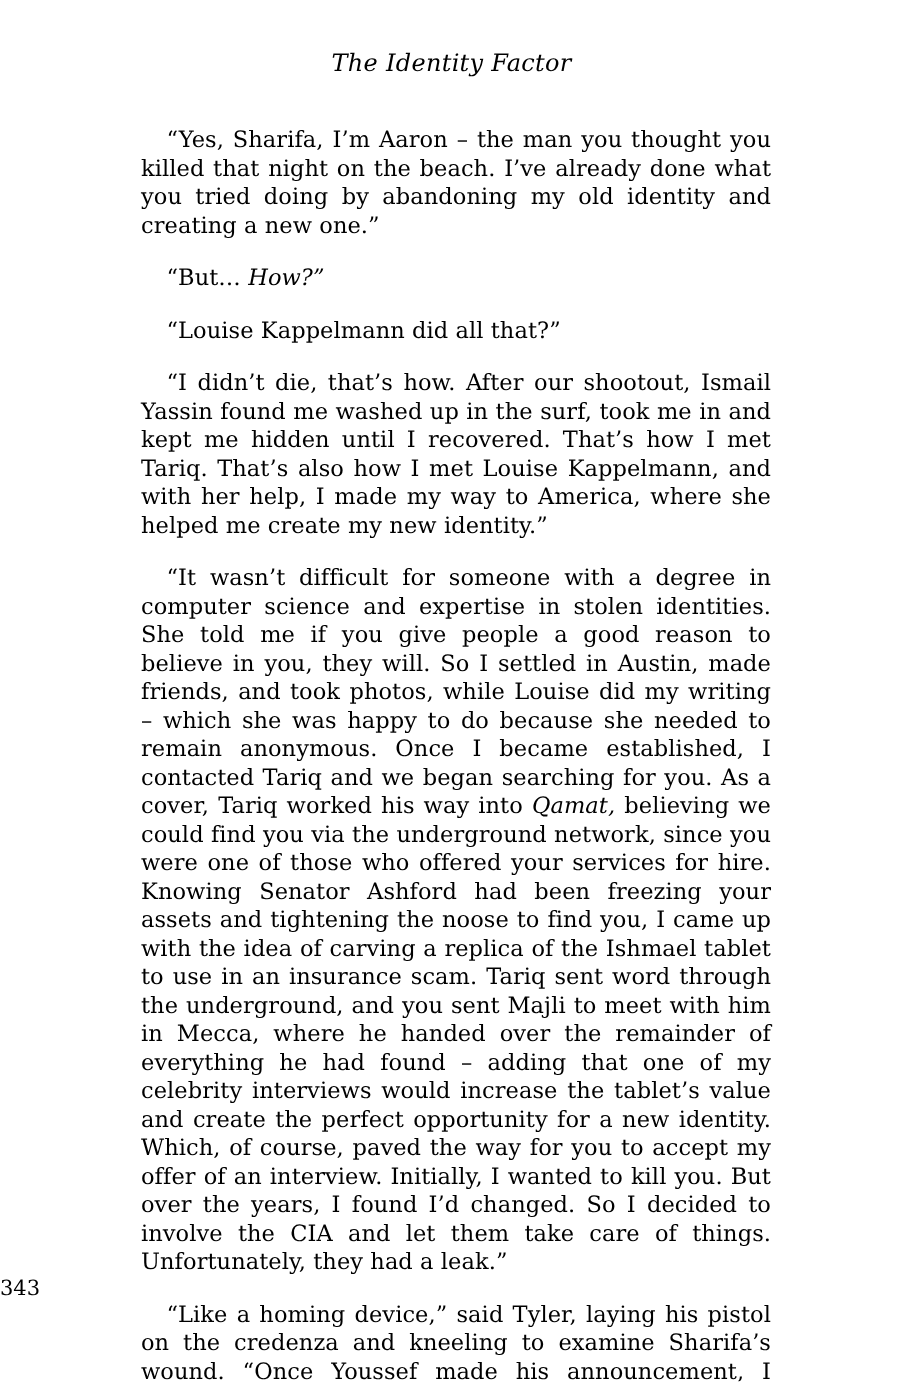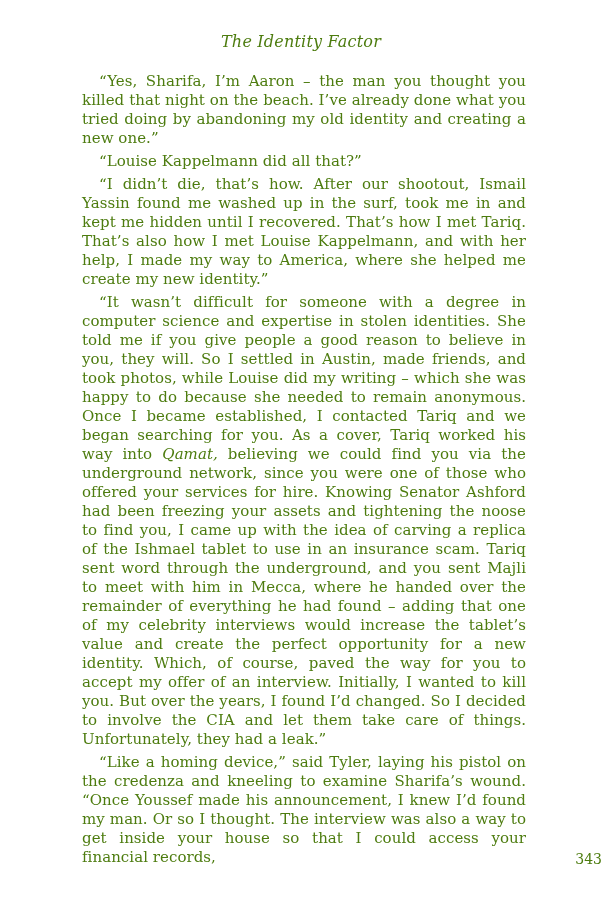--- a/index.html
+++ b/index.html
@@ -5,21 +5,21 @@
   html, body {
     margin: 0;
     padding: 0;
     background: #ffffff;
   }
   .page {
     position: relative;
     width: 602px;
     height: 921px;
     background: #ffffff;
-    color: #4d7c0f;
+    color: #000000;
     font-family: "DejaVu Serif", "Liberation Serif", serif;
     overflow: hidden;
   }
   .running-header {
     position: absolute;
     top: 32px;
     left: 0;
     right: 0;
     text-align: center;
     font-style: italic;
@@ -31,47 +31,48 @@
     top: 68px;
     left: 78px;
     width: 452px;
     font-size: 15px;
     line-height: 19px;
     text-align: justify;
     text-justify: inter-word;
     letter-spacing: 0.05px;
   }
   .para {
-    margin: 4px;
+    margin: 16px;
     padding: 0;
     text-indent: 17px;
   }
   .para i {
     font-style: italic;
   }
   .page-number {
     position: absolute;
     top: 851px;
     left: 0;
     right: 0;
-    text-align: right;
+    text-align: left;
     font-size: 14px;
   }
 </style>
 </head>
 <body>
 
 <div class="page">
 
   <div class="running-header">The Identity Factor</div>
 
   <div class="body-text">
 
     <p class="para"><span>“Yes, Sharifa, I’m Aaron – the man you thought you killed that night on the beach. I’ve already done what you tried doing by abandoning my old identity and creating a new one.”</span></p>
 
+    <p class="para"><span>“But… </span><i>How?”</i></p>
 
     <p class="para"><span>“Louise Kappelmann did all that?”</span></p>
 
     <p class="para"><span>“I didn’t die, that’s how. After our shootout, Ismail Yassin found me washed up in the surf, took me in and kept me hidden until I recovered. That’s how I met Tariq. That’s also how I met Louise Kappelmann, and with her help, I made my way to America, where she helped me create my new identity.”</span></p>
 
     <p class="para"><span>“It wasn’t difficult for someone with a degree in computer science and expertise in stolen identities. She told me if you give people a good reason to believe in you, they will. So I settled in Austin, made friends, and took photos, while Louise did my writing – which she was happy to do because she needed to remain anonymous. Once I became established, I contacted Tariq and we began searching for you. As a cover, Tariq worked his way into </span><i>Qamat,</i><span> believing we could find you via the underground network, since you were one of those who offered your services for hire. Knowing Senator Ashford had been freezing your assets and tightening the noose to find you, I came up with the idea of carving a replica of the Ishmael tablet to use in an insurance scam. Tariq sent word through the underground, and you sent Majli to meet with him in Mecca, where he handed over the remainder of everything he had found – adding that one of my celebrity interviews would increase the tablet’s value and create the perfect opportunity for a new identity. Which, of course, paved the way for you to accept my offer of an interview. Initially, I wanted to kill you. But over the years, I found I’d changed. So I decided to involve the CIA and let them take care of things. Unfortunately, they had a leak.”</span></p>
 
 
     <p class="para"><span>“Like a homing device,” said Tyler, laying his pistol on the credenza and kneeling to examine Sharifa’s wound. “Once Youssef made his announcement, I knew I’d found my man. Or so I thought. The interview was also a way to get inside your house so that I could access your financial records,</span></p>
 

